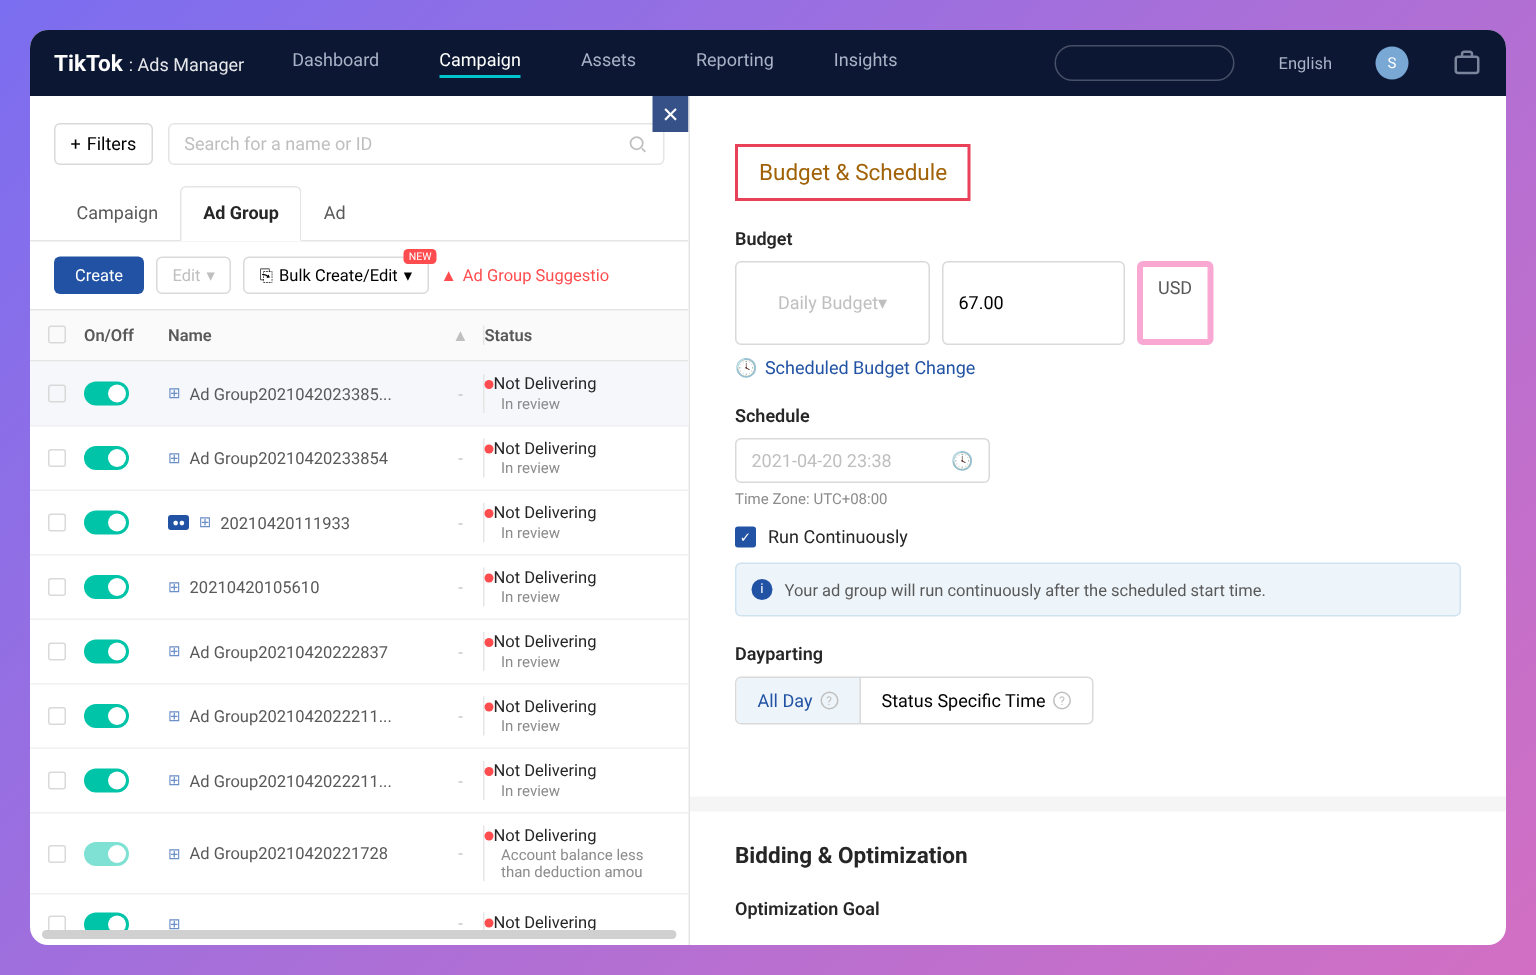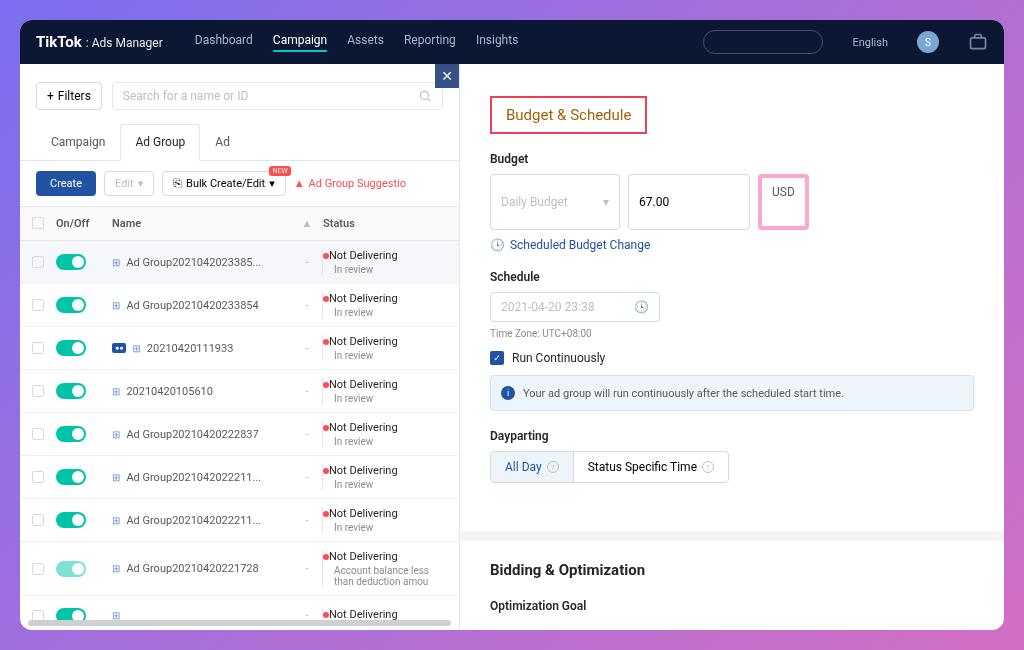--- a/index.html
+++ b/index.html
@@ -1,38 +1,38 @@
 <!DOCTYPE html>
 <html><head>
 <meta charset="utf-8">
 <style>
 *{box-sizing:border-box;margin:0;padding:0;font-family:-apple-system,BlinkMacSystemFont,'Segoe UI',Roboto,sans-serif}
 body{width:1024px;height:650px;background:linear-gradient(135deg,#7b6ef0 0%,#a96fd8 50%,#d26fc3 100%);padding:20px;overflow:hidden}
 .window{width:100%;height:100%;background:#fff;border-radius:12px;overflow:hidden;display:flex;flex-direction:column}
 .topbar{background:#0c1833;height:44px;display:flex;align-items:center;padding:0 16px;color:#fff;flex-shrink:0}
 .logo{font-weight:700;font-size:15px;display:flex;align-items:baseline;gap:4px}
 .logo-sub{font-weight:400;font-size:12px;opacity:.9}
-.nav{display:flex;gap:20px;margin-left:32px}
+.nav{display:flex;gap:40px;margin-left:32px}
 .nav-item{color:#aab2c7;font-size:12px;cursor:pointer;padding-bottom:3px}
 .nav-item.active{color:#fff;border-bottom:2px solid #00c4cc}
 .top-right{margin-left:auto;display:flex;align-items:center;gap:29px}
 .account-select{width:120px;height:24px;border:1px solid #475066;border-radius:12px;background:transparent}
 .lang{font-size:11px;color:#aab2c7}
 .avatar{width:22px;height:22px;border-radius:50%;background:#7aa8d4;color:#fff;display:flex;align-items:center;justify-content:center;font-size:10px}
 .briefcase{width:20px;height:20px;opacity:.7}
 .content{flex:1;display:flex;overflow:hidden}
 .left{width:440px;border-right:1px solid #e5e5e5;display:flex;flex-direction:column;overflow:hidden;position:relative}
 .close-btn{position:absolute;top:0;right:0;width:24px;height:24px;background:#365187;color:#fff;display:flex;align-items:center;justify-content:center;font-size:14px;cursor:pointer;z-index:10}
 .filters-row{padding:18px 16px 14px;display:flex;gap:10px}
 .filter-btn{padding:6px 10px;border:1px solid #d9d9d9;border-radius:4px;font-size:12px;background:#fff;cursor:pointer;display:flex;align-items:center;gap:4px}
 .search{flex:1;border:1px solid #e5e5e5;border-radius:4px;padding:6px 10px;font-size:12px;display:flex;align-items:center;color:#bfbfbf}
 .search svg{margin-left:auto}
 .tabs{display:flex;border-bottom:1px solid #e5e5e5;padding:0 16px}
 .tab{padding:10px 14px;font-size:12px;color:#595959;cursor:pointer;border:1px solid transparent}
-.tab.active{color:#262626;font-weight:400;border:1px solid #e5e5e5;border-bottom:1px solid #fff;margin-bottom:-1px;border-radius:4px 4px 0 0}
+.tab.active{color:#262626;font-weight:700;border:1px solid #e5e5e5;border-bottom:1px solid #fff;margin-bottom:-1px;border-radius:4px 4px 0 0}
 .actions{display:flex;gap:8px;padding:10px 16px;align-items:center}
 .create-btn{background:#2152a4;color:#fff;border:none;padding:6px 14px;border-radius:4px;font-size:11px;cursor:pointer}
 .action-btn{padding:5px 10px;border:1px solid #d9d9d9;border-radius:4px;font-size:11px;background:#fff;cursor:pointer;display:flex;align-items:center;gap:4px;position:relative}
 .new-badge{position:absolute;top:-6px;right:-6px;background:#ff4d4f;color:#fff;font-size:7px;padding:1px 3px;border-radius:3px}
 .edit-disabled{color:#bfbfbf}
 .suggestion{color:#ff4d4f;font-size:11px;display:flex;align-items:center;gap:4px}
 .table-head{display:flex;border-top:1px solid #e5e5e5;border-bottom:1px solid #e5e5e5;background:#fafafa;padding:10px 0;font-size:11px;color:#595959;font-weight:600}
 .col-check{width:36px;text-align:center}
 .col-onoff{width:56px}
 .col-name{width:180px}
@@ -51,21 +51,21 @@
 .status-main{display:flex;align-items:center;gap:0;color:#262626}
 .dot{width:6px;height:6px;border-radius:50%;background:#ff4d4f}
 .status-sub{color:#8c8c8c;font-size:10px;padding-left:11px}
 .right{flex:1;overflow-y:auto;padding:0}
 .panel-section{padding:20px 30px 30px}
 .section-title-box{border:2px solid #e94158;padding:8px 14px;display:inline-block;margin:12px 0 18px}
 .section-title{font-size:15px;font-weight:400;color:#a16207}
 .field-group{margin-bottom:18px}
 .field-label{font-size:12px;font-weight:600;color:#262626;margin-bottom:8px}
 .budget-row{display:flex;gap:8px;margin-bottom:8px}
-.budget-select{border:1px solid #d9d9d9;border-radius:4px;padding:7px 10px;font-size:12px;color:#bfbfbf;width:130px;display:flex;align-items:center;justify-content:space-between}
+.budget-select{border:1px solid #d9d9d9;border-radius:4px;padding:7px 10px;font-size:12px;color:#bfbfbf;width:130px;display:flex;align-items:center;justify-content:center}
 .budget-input{border:1px solid #d9d9d9;border-radius:4px;padding:20px 10px;font-size:12px;width:122px}
 .currency{border:4px solid #f9a8d4;border-radius:4px;padding:7px 10px;font-size:12px;color:#595959}
 .link{color:#2152a4;font-size:12px;display:flex;align-items:center;gap:5px;cursor:pointer}
 .date-input{border:1px solid #d9d9d9;border-radius:4px;padding:7px 10px;font-size:12px;color:#bfbfbf;width:170px;display:flex;align-items:center;justify-content:space-between}
 .tz{font-size:10px;color:#8c8c8c;margin-top:6px}
 .check-row{display:flex;align-items:center;gap:8px;font-size:12px;color:#262626;margin-top:12px}
 .checkbox{width:14px;height:14px;background:#2152a4;border-radius:2px;display:flex;align-items:center;justify-content:center;color:#fff;font-size:9px}
 .info-box{background:#eef5fa;border:1px solid #cfe2f0;border-radius:4px;padding:10px;margin-top:10px;display:flex;align-items:center;gap:8px;font-size:11px;color:#595959}
 .info-icon{width:14px;height:14px;background:#2152a4;border-radius:50%;color:#fff;display:flex;align-items:center;justify-content:center;font-size:9px;flex-shrink:0}
 .dayparting-opts{display:flex;border:1px solid #d9d9d9;border-radius:4px;overflow:hidden;font-size:12px;width:fit-content}

